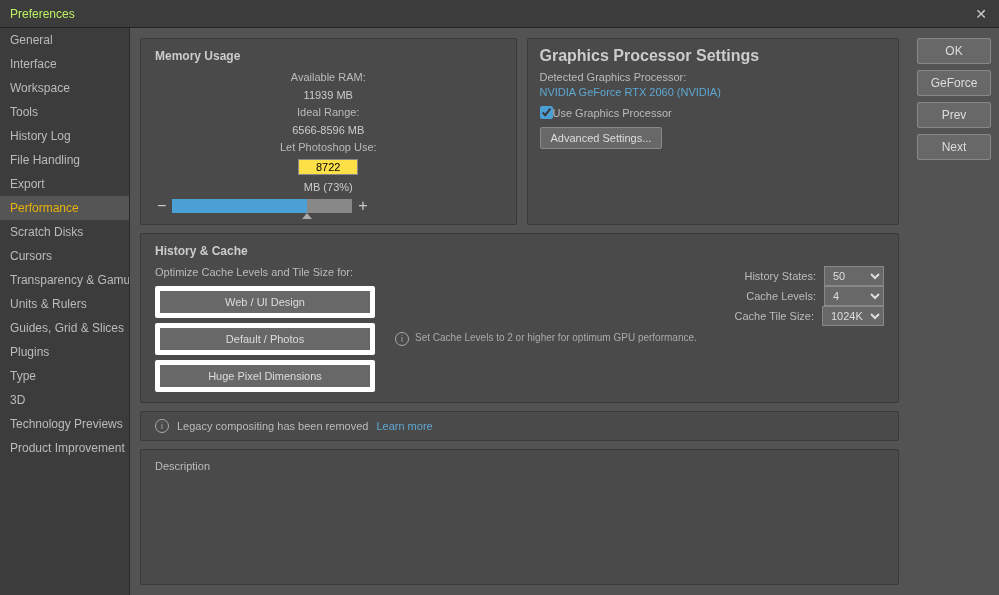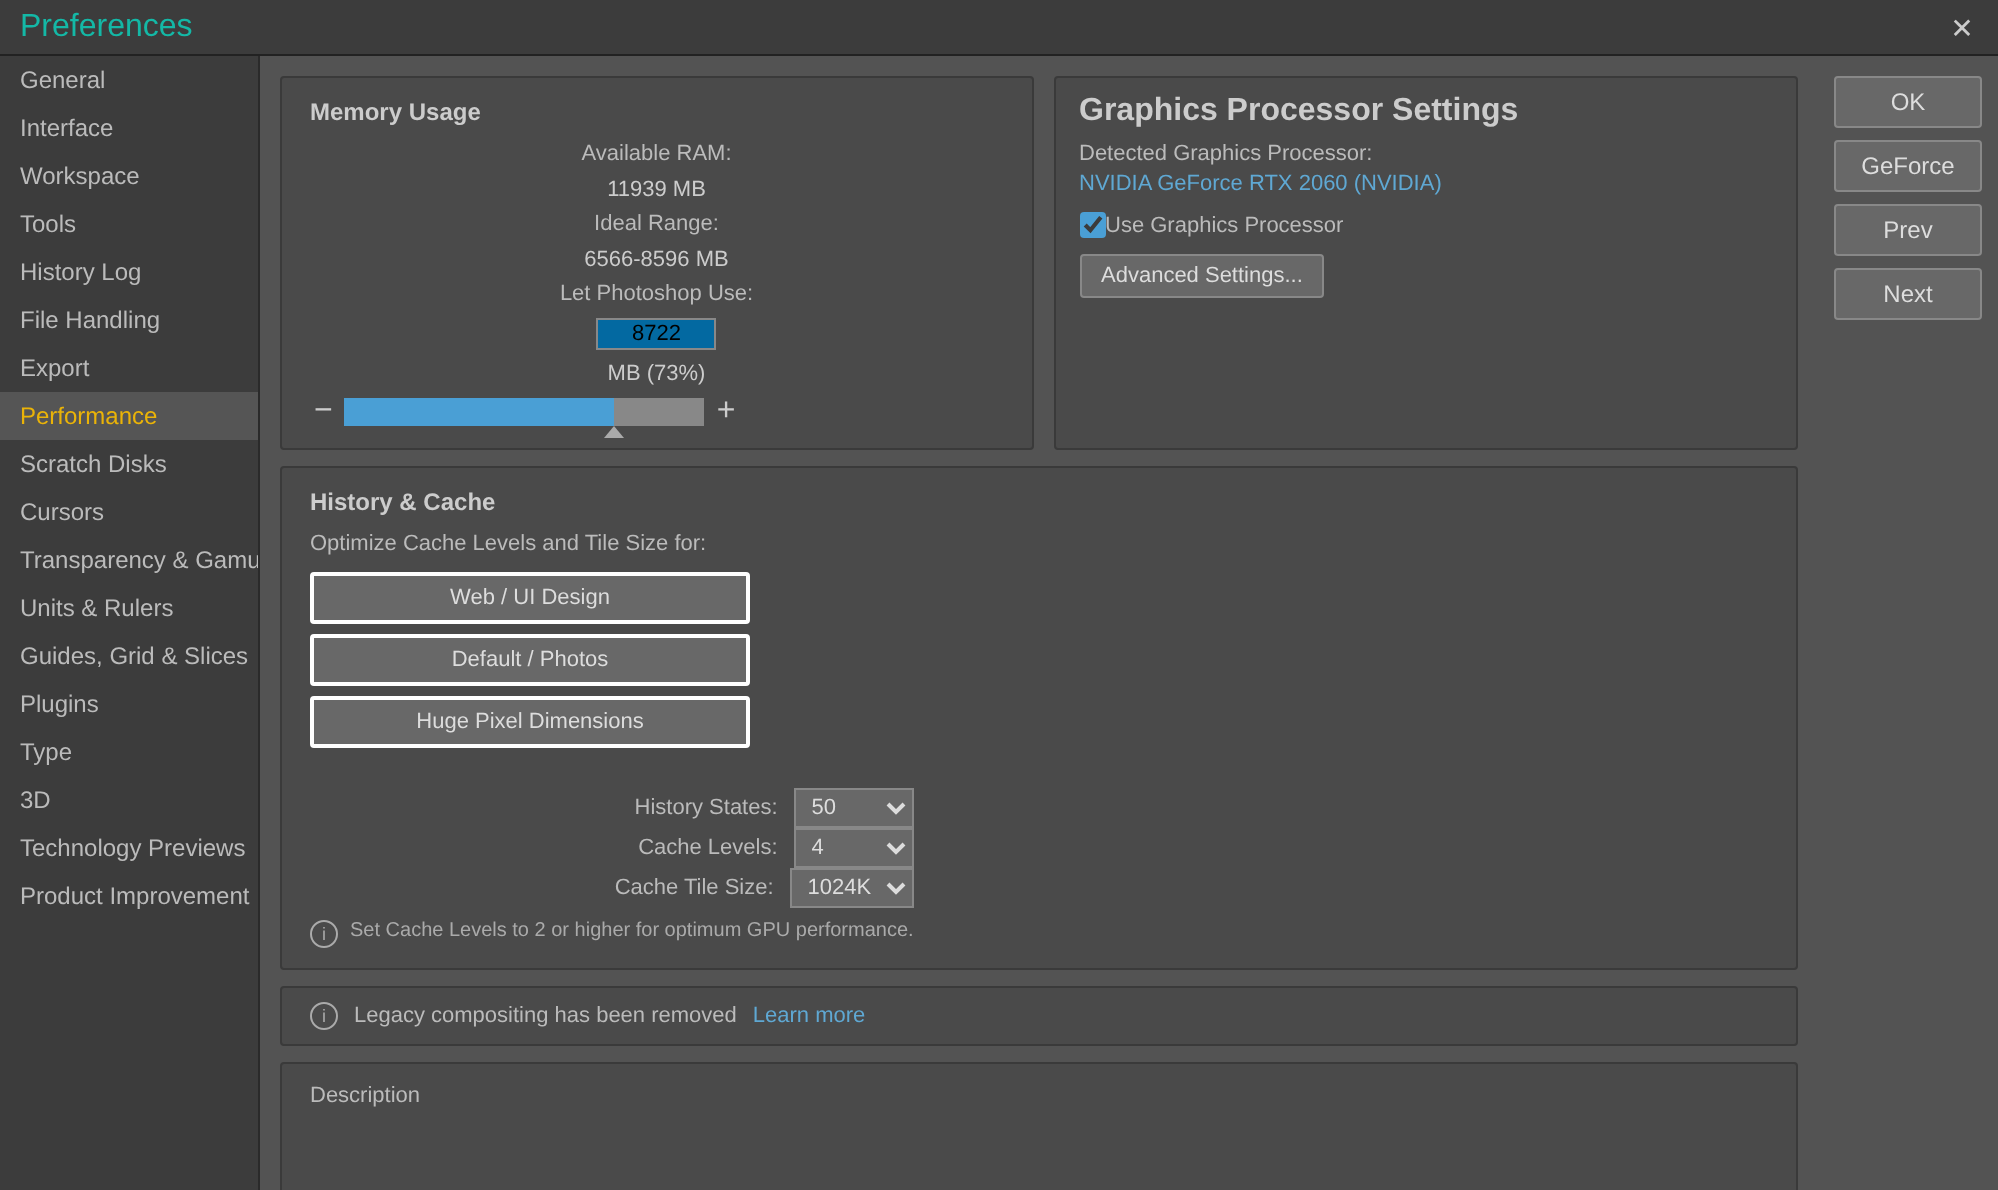--- a/index.html
+++ b/index.html
@@ -15,22 +15,22 @@
     .title-bar {
       background: #3c3c3c;
       height: 28px;
       display: flex;
       align-items: center;
       justify-content: space-between;
       padding: 0 10px;
       border-bottom: 1px solid #222;
     }
     .title-bar-title {
-      font-size: 16px;
-      color: #14b8a6;
+      font-size: 12px;
+      color: #bef264;
     }
     .close-btn {
       width: 16px;
       height: 16px;
       background: none;
       border: none;
       color: #ccc;
       cursor: pointer;
       font-size: 14px;
       display: flex;
@@ -112,21 +112,21 @@
     }
     .label {
       color: #bbb;
       font-size: 11px;
     }
     .value-text {
       color: #ccc;
       font-size: 11px;
     }
     .ram-input {
-      background: #0369a1;
+      background: #fde047;
       color: #000;
       border: 1px solid #888;
       width: 60px;
       padding: 1px 3px;
       font-size: 11px;
       text-align: center;
     }
     .slider-container {
       display: flex;
       align-items: center;
@@ -226,21 +226,21 @@
       margin-bottom: 8px;
     }
     .optimize-buttons {
       display: flex;
       flex-direction: column;
       gap: 5px;
       width: 220px;
     }
     .opt-btn {
       background: #686868;
-      border: 2px solid #ffffff;
+      border: 5px solid #ffffff;
       color: #ddd;
       padding: 5px 4px;
       font-size: 11px;
       cursor: pointer;
       border-radius: 2px;
     }
     .cache-row {
       display: flex;
       align-items: center;
       gap: 8px;
@@ -312,21 +312,20 @@
     .desc-title {
       font-size: 11px;
       color: #bbb;
       margin-bottom: 5px;
     }
 
     .history-cache-layout {
       display: flex;
       gap: 20px;
       align-items: flex-start;
-      flex-direction: column;
     }
   </style>
 </head>
 <body>
 
 <div class="title-bar">
   <span class="title-bar-title">Preferences</span>
   <button class="close-btn">✕</button>
 </div>
 

